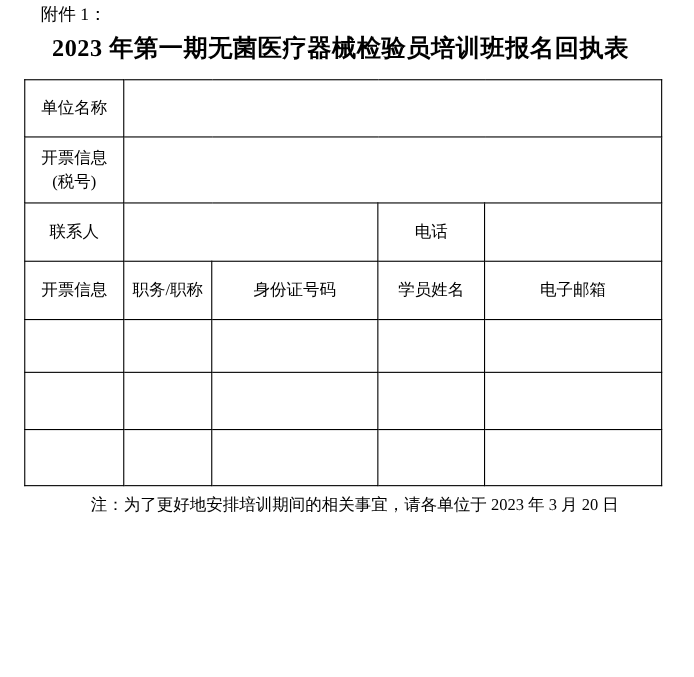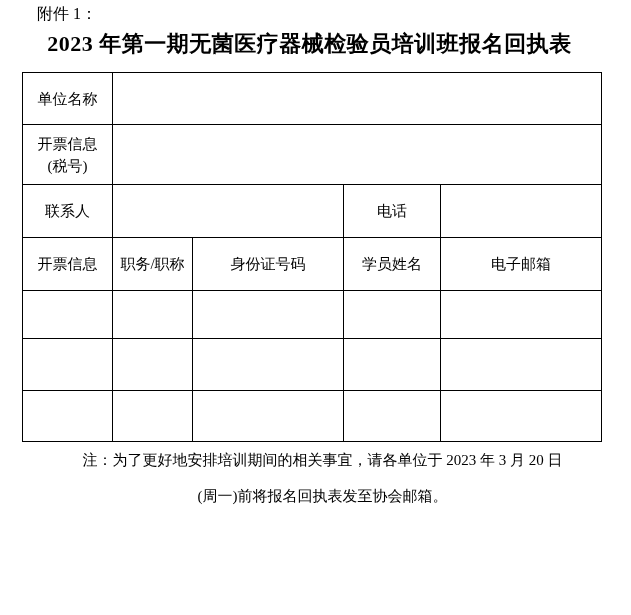--- a/index.html
+++ b/index.html
@@ -130,16 +130,15 @@
       <td></td>
       <td></td>
       <td></td>
       <td></td>
     </tr>
   </tbody>
     </table>
 
   <div class="note">
     <div>注：为了更好地安排培训期间的相关事宜，请各单位于 2023 年 3 月 20 日</div>
-    <div>(周一)前将报名回执表发至协会邮箱。</div>
   </div>
 
 </div>
 
 </body></html>

